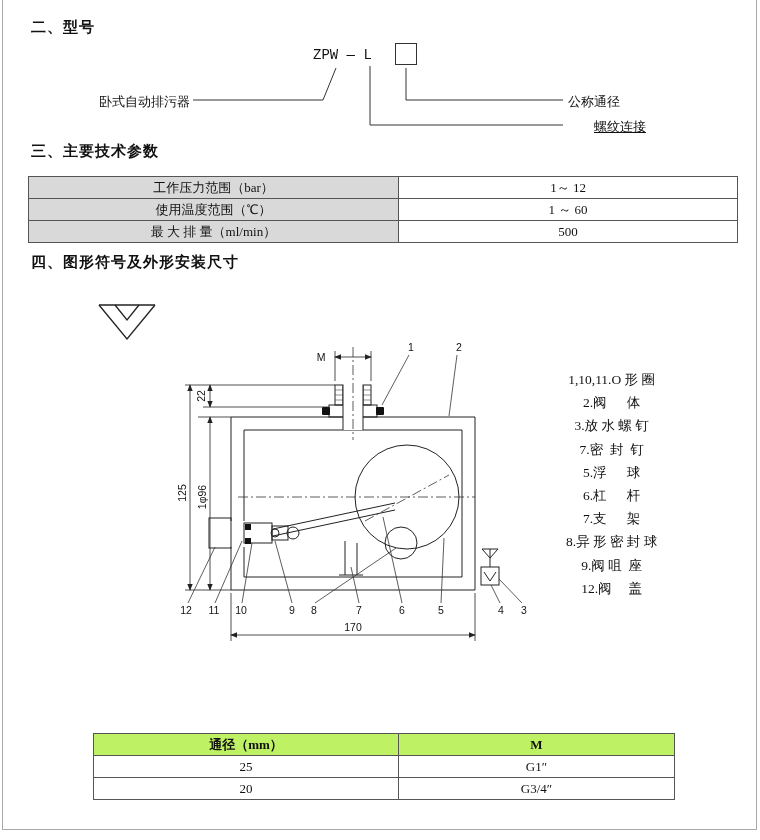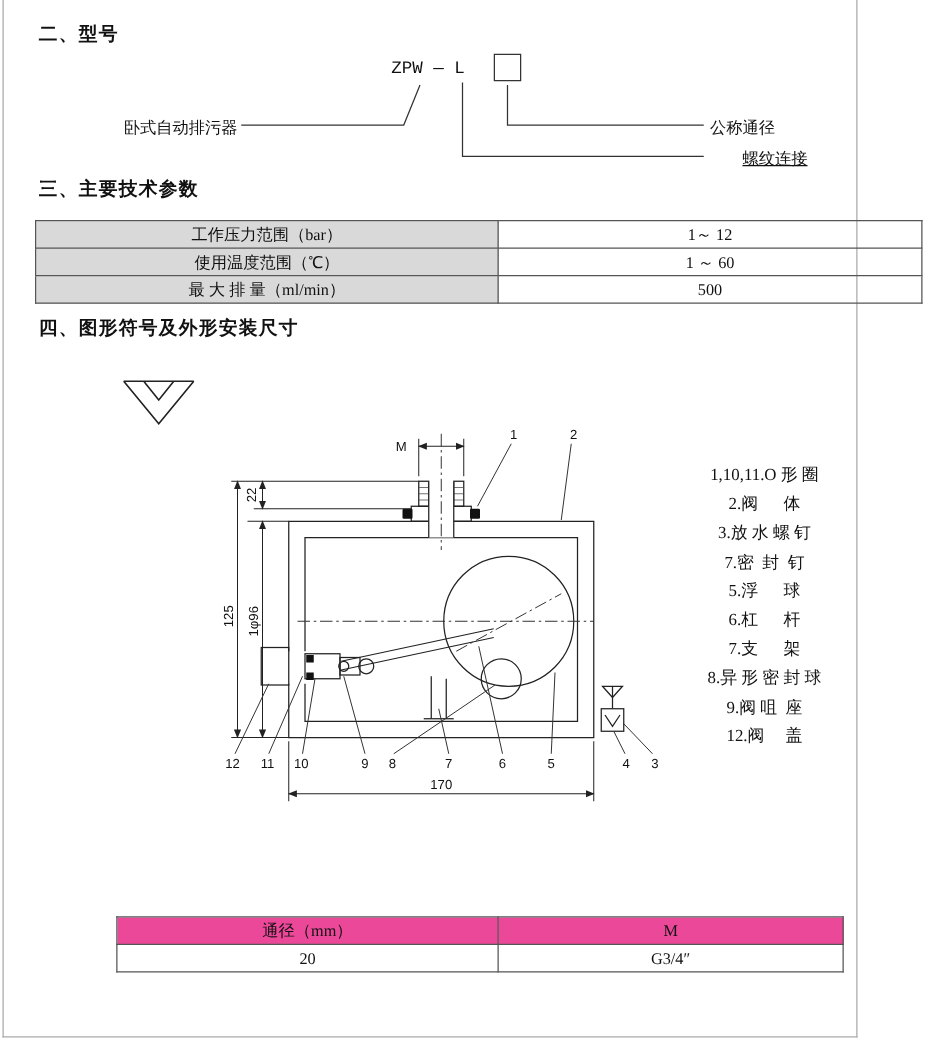--- a/index.html
+++ b/index.html
@@ -3,21 +3,21 @@
 <meta charset="utf-8">
 <style>
   * { margin:0; padding:0; box-sizing:border-box; }
   html,body { background:#fff; }
   body {
     width:760px; height:840px; position:relative;
     font-family:"Liberation Serif", serif; color:#111;
     overflow:hidden;
   }
   .page {
-    position:absolute; left:2px; top:0; width:684px; height:830px;
+    position:absolute; left:2px; top:0; width:755px; height:830px;
     border-left:1px solid #aaa; border-right:1px solid #aaa; border-bottom:1px solid #aaa;
     background:#fff;
   }
   .heading {
     position:absolute; font-family:"Liberation Sans", sans-serif;
     font-weight:bold; font-size:15px; color:#111; letter-spacing:1px;
   }
   .h2 { left:28px; top:18px; }
   .h3 { left:28px; top:142px; }
   .h4 { left:28px; top:253px; }
@@ -37,21 +37,21 @@
   .l-left { left:96px; top:93px; }
   .l-rt   { left:565px; top:93px; }
   .l-rb   { left:591px; top:118px;text-decoration:underline; }
 
   
   table { border-collapse:collapse; position:absolute; table-layout:fixed; }
   td, th { border:1px solid #555; font-size:13px; text-align:center; font-weight:normal; height:22px; padding:0 4px; }
   .params-table { left:25px; top:176px; width:710px;padding-left:48px; }
   .params-table td.lab { width:370px; background:#d9d9d9; }
   .size-table { left:90px; top:733px; width:582px; }
-  .size-table th { background:#ec4899; }
+  .size-table th { background:#bef264;font-weight:bold; }
   .size-table .c1 { width:305px; }
 
   
   .finish-symbol { position:absolute; left:92px; top:300px; }
   .finish-symbol path { fill:none; stroke:#222; stroke-width:1.3; }
 
   
   .drawing { position:absolute; left:150px; top:335px; }
   .drawing .ln   { stroke:#222; stroke-width:1; fill:none; }
   .drawing .thin { stroke:#444; stroke-width:0.6; fill:none; }
@@ -228,19 +228,23 @@
     <div class="part">12.阀     盖</div>
   </div>
 
   <table class="size-table">
     <tbody>
         <tr>
       <th class="c1">通径（mm）</th>
       <th>M</th>
     </tr>
     <tr>
+      <td class="c1">25</td>
+      <td>G1″</td>
+    </tr>
+    <tr>
       <td class="c1">20</td>
       <td>G3/4″</td>
     </tr>
   </tbody>
     </table>
 
 </div>
 
 </body></html>

